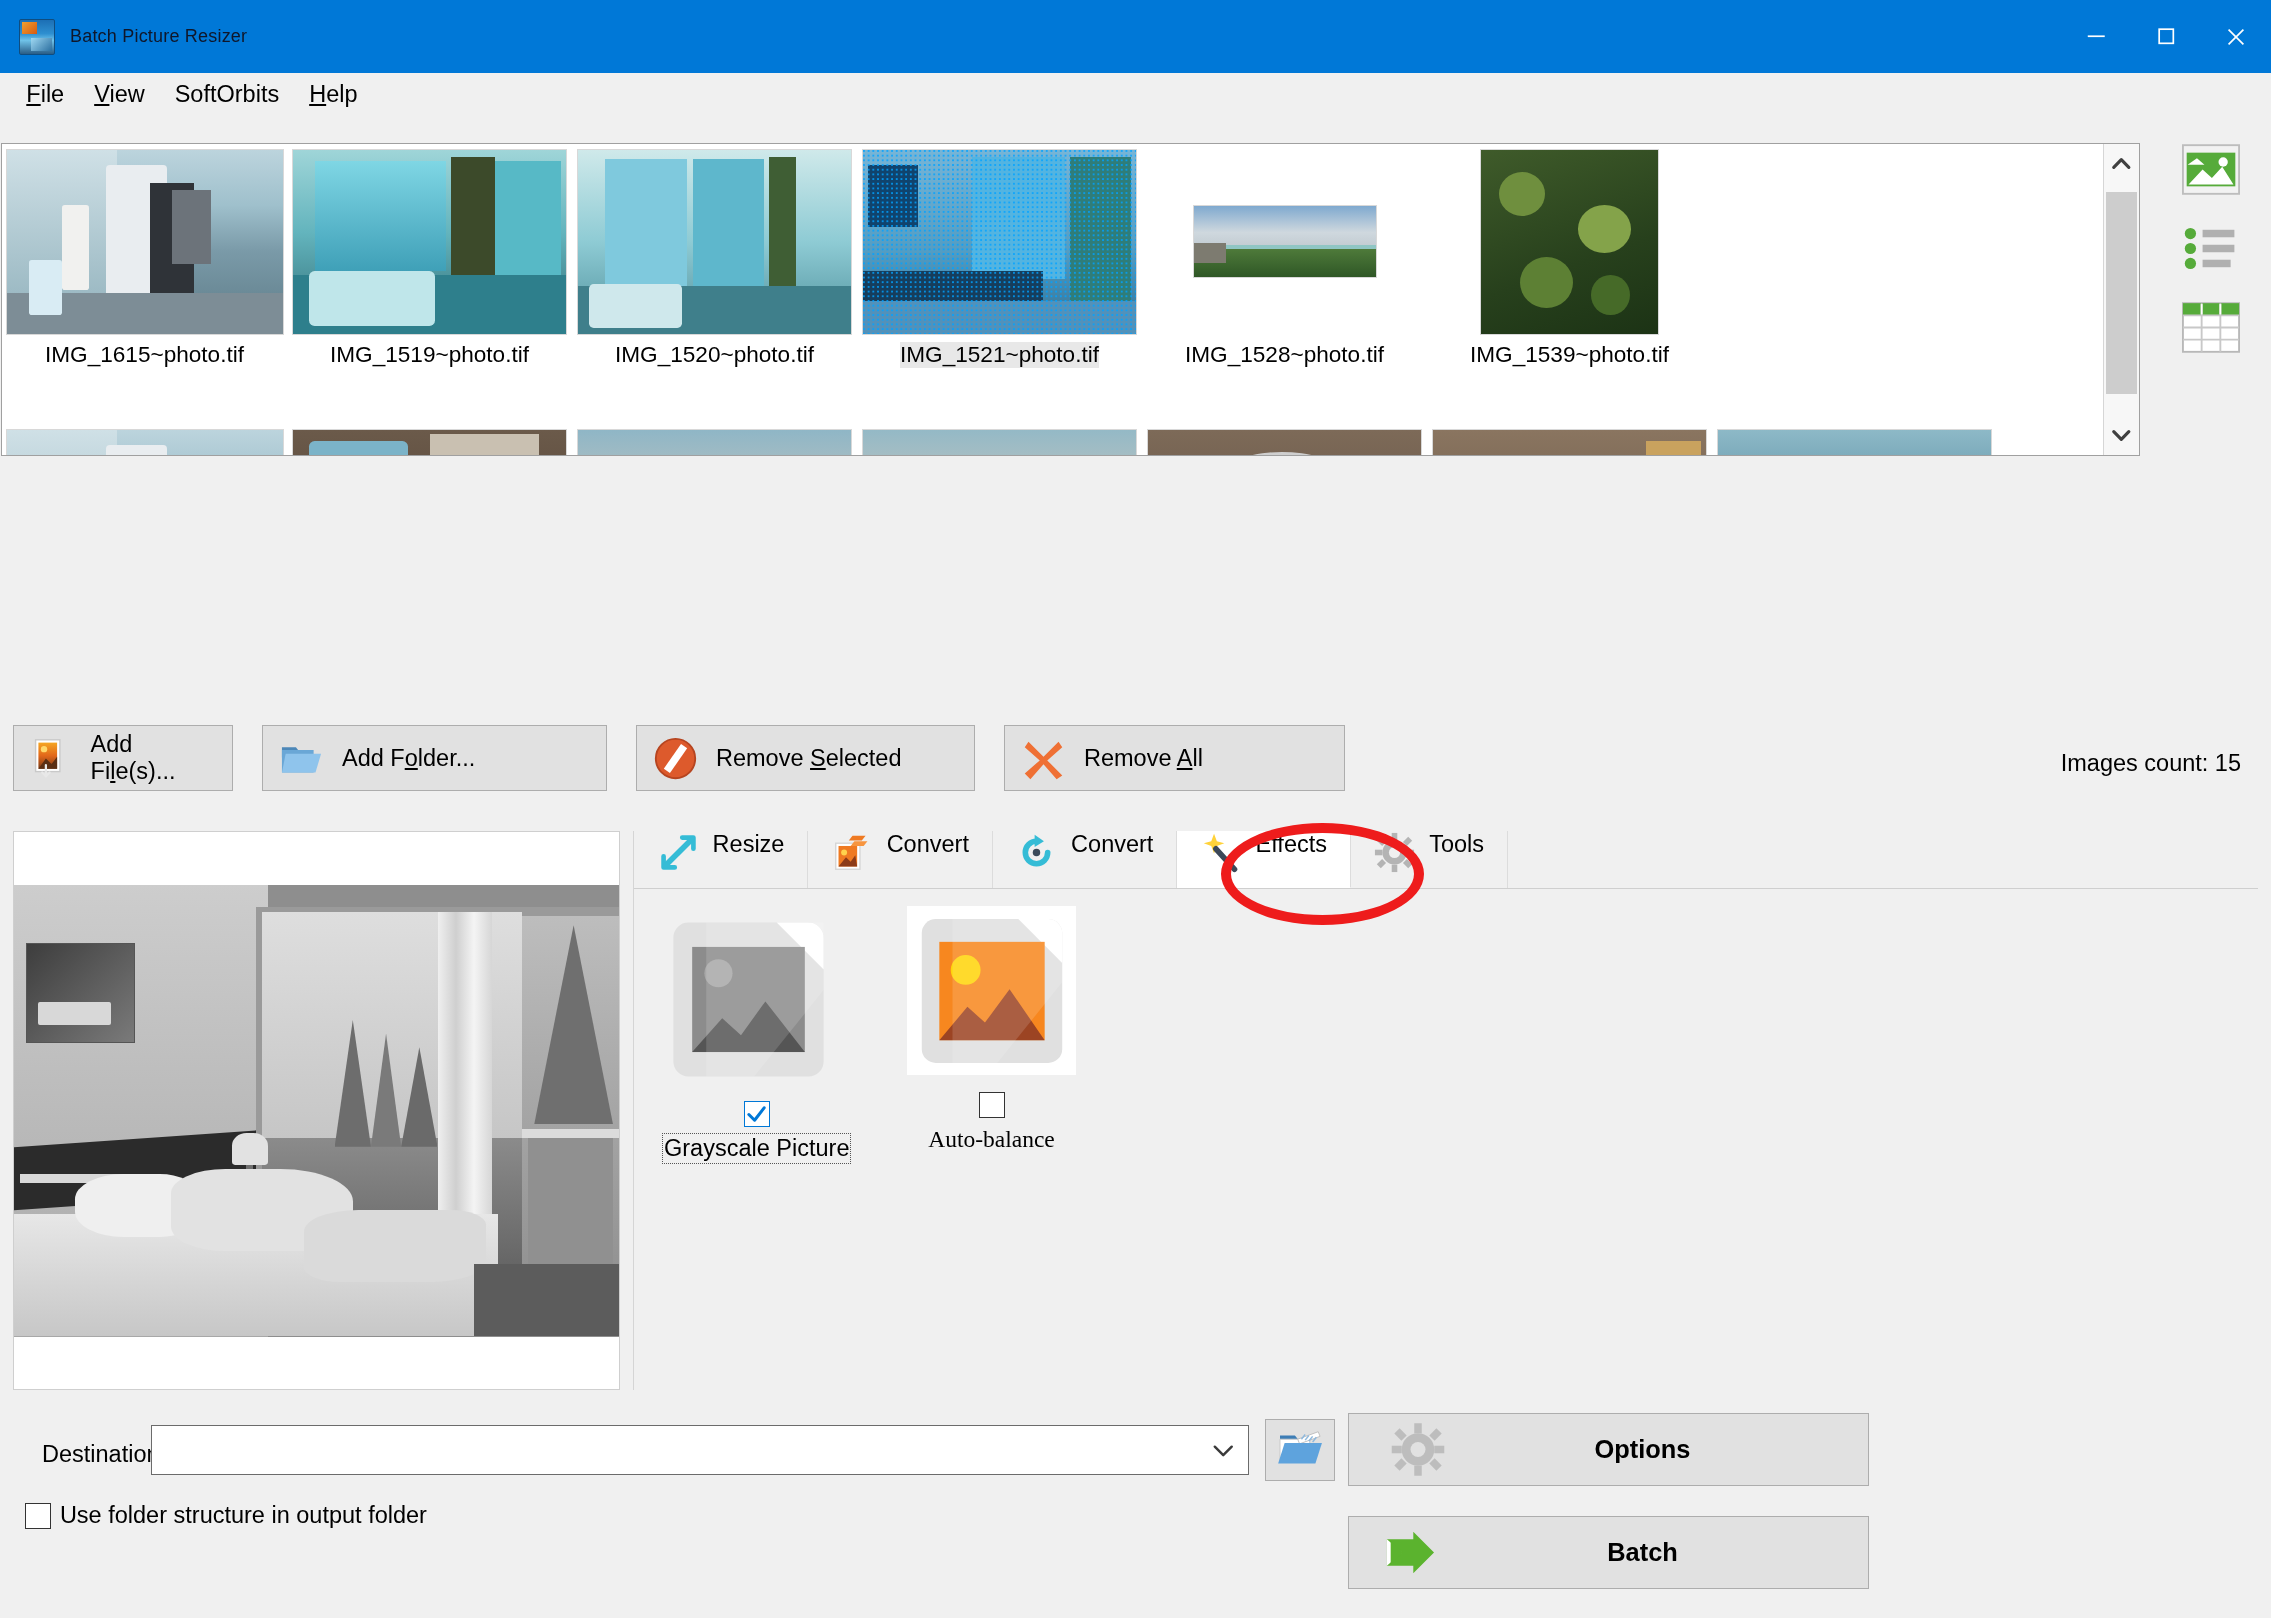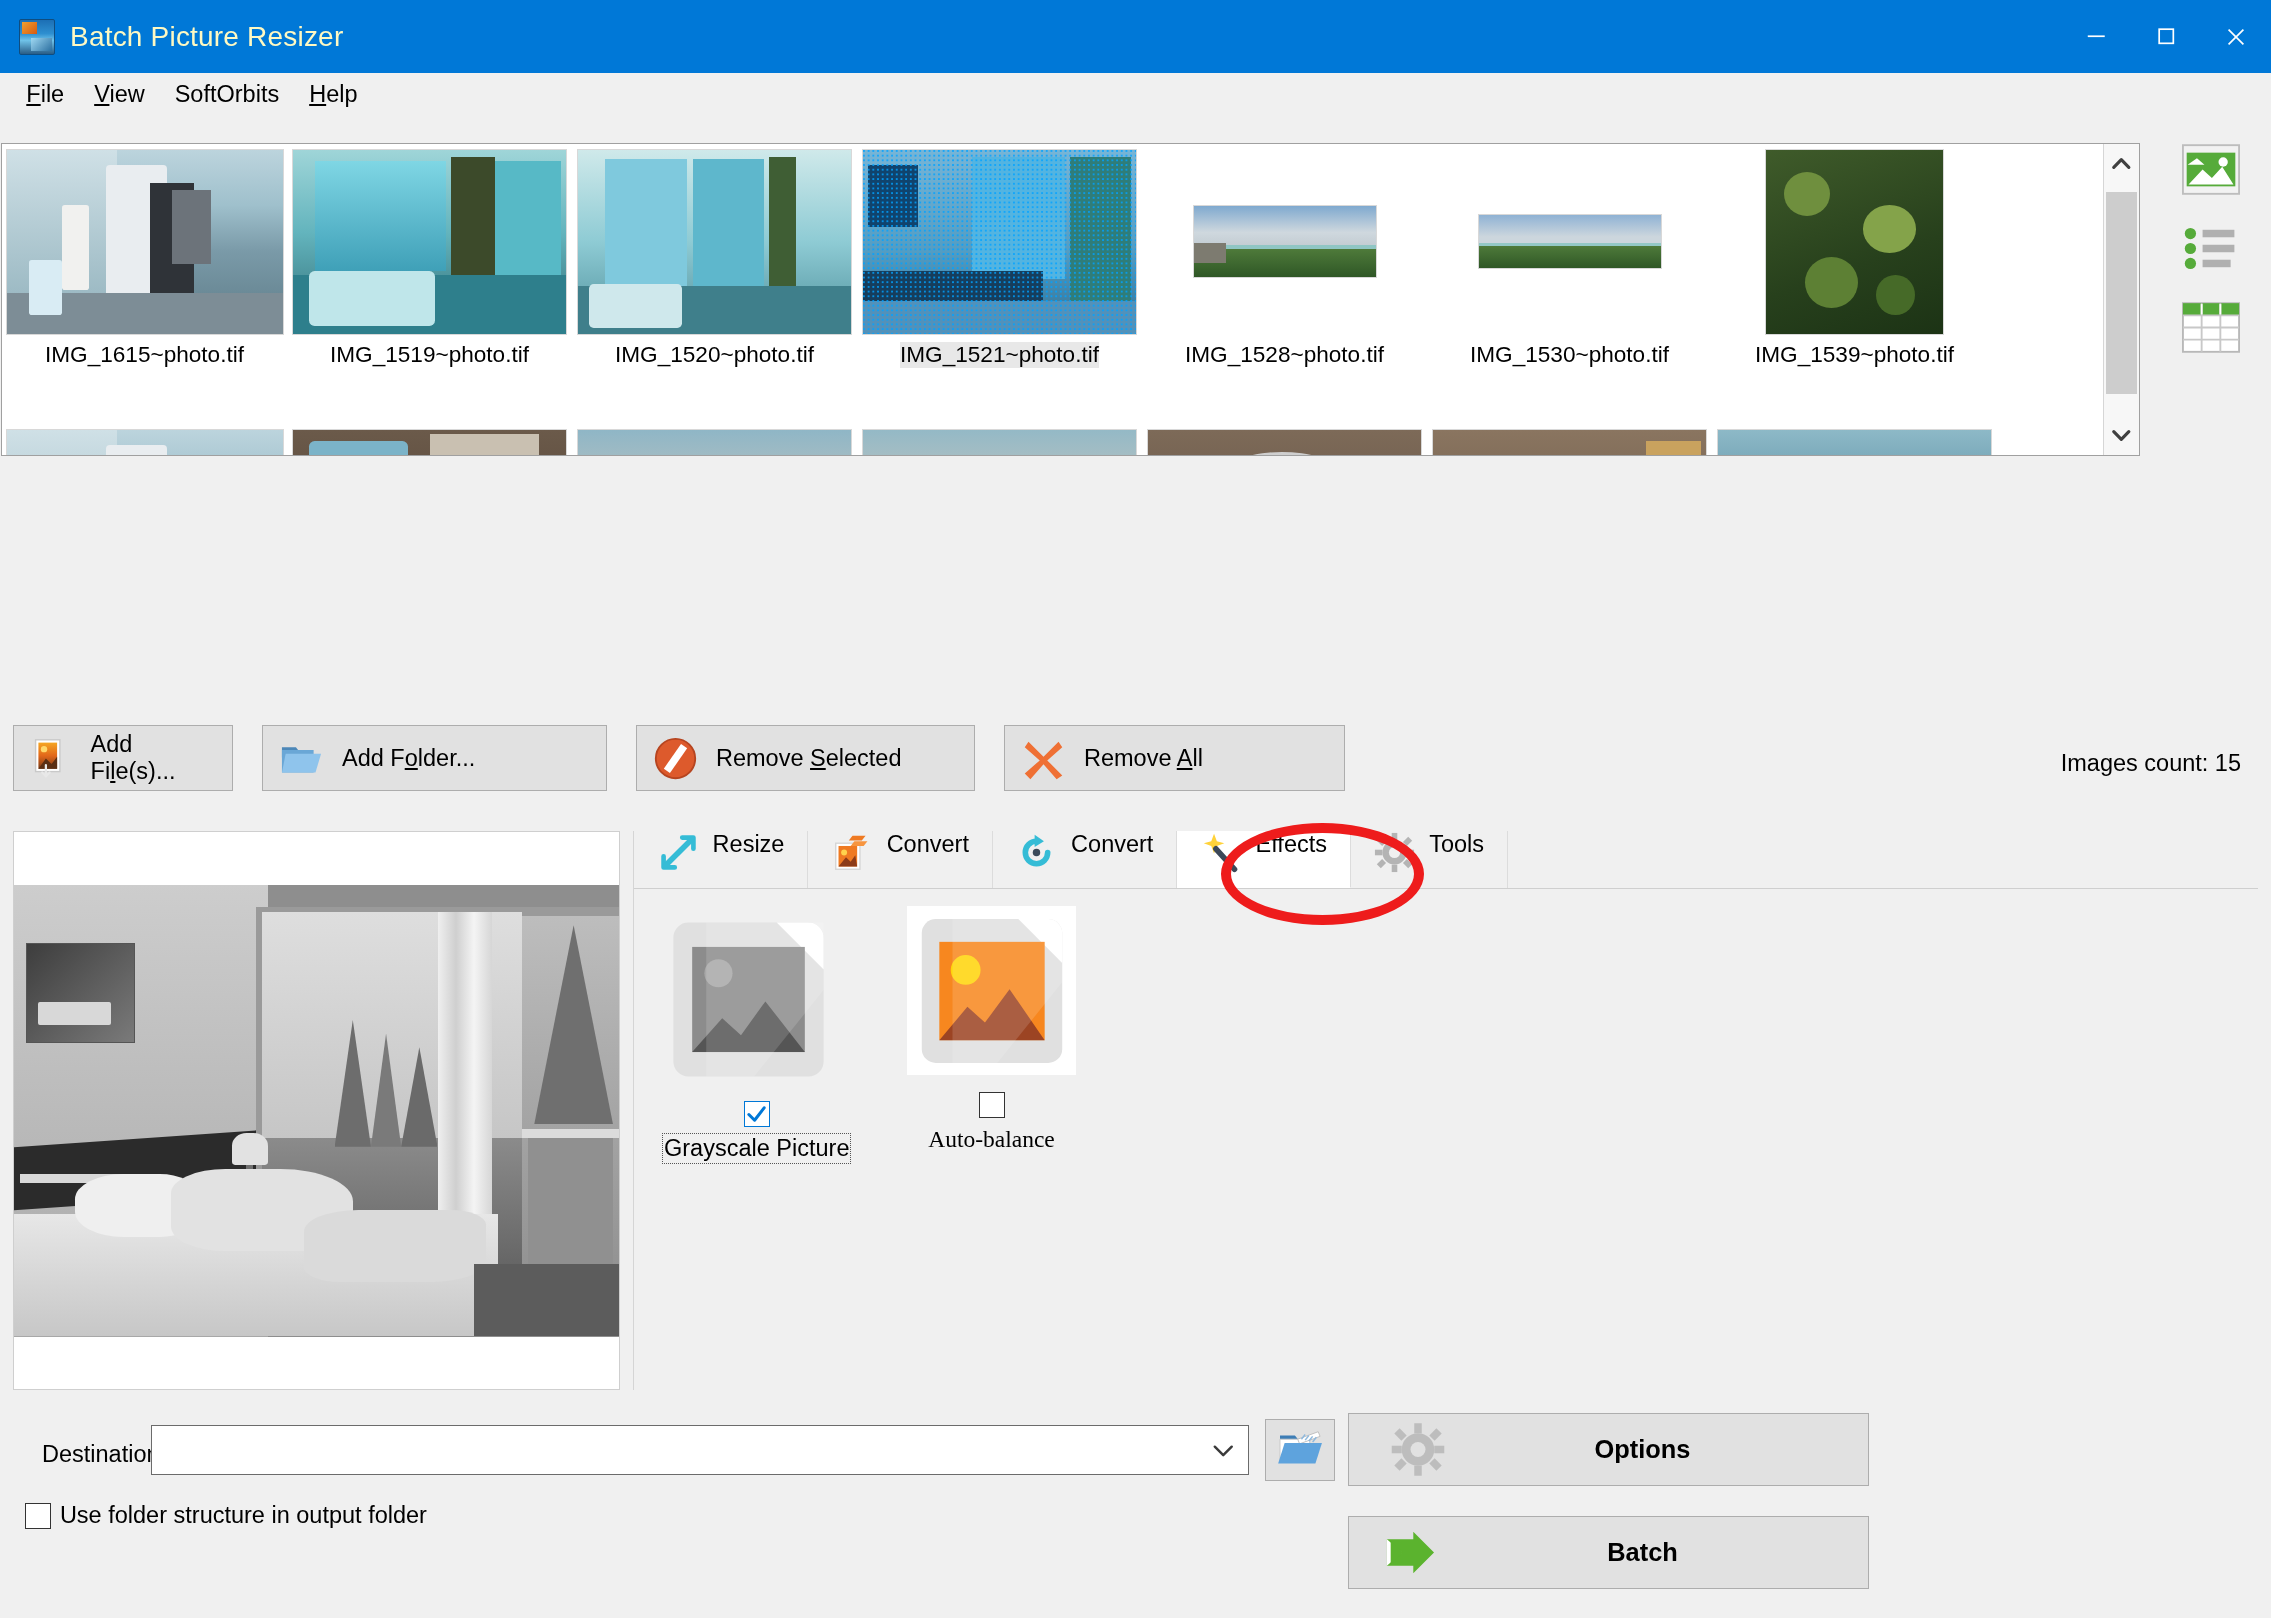--- a/index.html
+++ b/index.html
@@ -26,21 +26,21 @@
   }
   #app-icon::before {
     content: ""; position: absolute; left: 1.9px; top: 2.8px; width: 15px; height: 11.3px;
     background: linear-gradient(135deg,#f0a030,#d85a10);
   }
   #app-icon::after {
     content: ""; position: absolute; right: 1.9px; bottom: 2.8px; width: 21px; height: 13px;
     background: linear-gradient(135deg,#9fd8f2,#2b6fa0);
   }
   #title-text {
-    color: #fef9c3; font-size: 28px; letter-spacing: 0.2px;
+    color: #0f172a; font-size: 18px; letter-spacing: 0.2px;
   }
   .wbtn {
     width: 70px; height: 73px; display: flex; align-items: center; justify-content: center;
     color: #fff;
   }
   #winbtns { position: absolute; right: 0; top: 0; display: flex; }
   .wbtn svg { display: block; }
 
   
   #menubar {
@@ -298,32 +298,20 @@
               <div class="sky" style="height:62%;background:linear-gradient(180deg,#7fa9cf 0%,#cfd8de 60%,#bfc9cf 100%);"></div>
               <div style="position:absolute;left:0;right:0;top:55%;height:8%;background:#8fc6c4;"></div>
               <div class="land" style="height:40%;background:linear-gradient(180deg,#4e7a3a,#2f5726);"></div>
               <div style="position:absolute;left:0;top:52%;width:18%;height:28%;background:#7d7b70;"></div>
             </div>
           </div>
         </div>
         <div class="cap">IMG_1528~photo.tif</div>
       </div>
 
-      <div class="cell">
-        <div class="thumb-box">
-          <div class="thumb" style="width:184px;height:55px;">
-            <div class="ph">
-              <div class="sky" style="height:58%;background:linear-gradient(180deg,#8fb2d4 0%,#ccd6dd 70%);"></div>
-              <div style="position:absolute;left:0;right:0;top:52%;height:10%;background:#93c8c6;"></div>
-              <div class="land" style="height:42%;background:linear-gradient(180deg,#4e7a3a,#2f5726);"></div>
-            </div>
-          </div>
-        </div>
-        <div class="cap">IMG_1530~photo.tif</div>
-      </div>
 
       <div class="cell">
         <div class="thumb-box">
           <div class="thumb" style="width:179px;height:186px;">
             <div class="ph" style="background:linear-gradient(160deg,#3f5b2a 0%,#27401c 60%,#1c3315 100%);">
               <div style="position:absolute;left:10%;top:12%;width:26%;height:24%;background:#6f8f3e;border-radius:50%;"></div>
               <div style="position:absolute;left:55%;top:30%;width:30%;height:26%;background:#84a34a;border-radius:50%;"></div>
               <div style="position:absolute;left:22%;top:58%;width:30%;height:28%;background:#5d8034;border-radius:50%;"></div>
               <div style="position:absolute;left:62%;top:68%;width:22%;height:22%;background:#466a28;border-radius:50%;"></div>
             </div>

